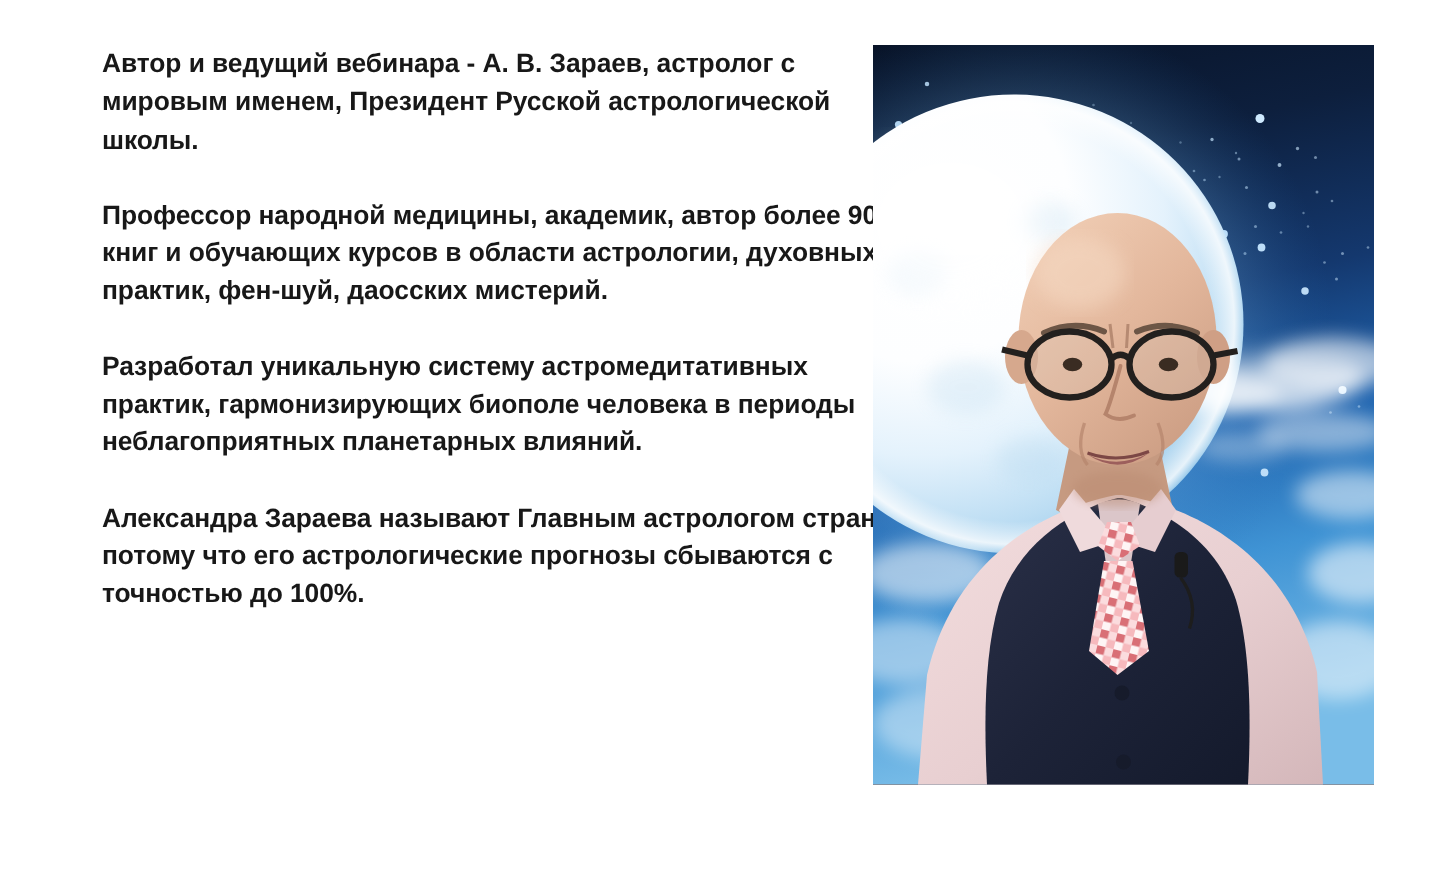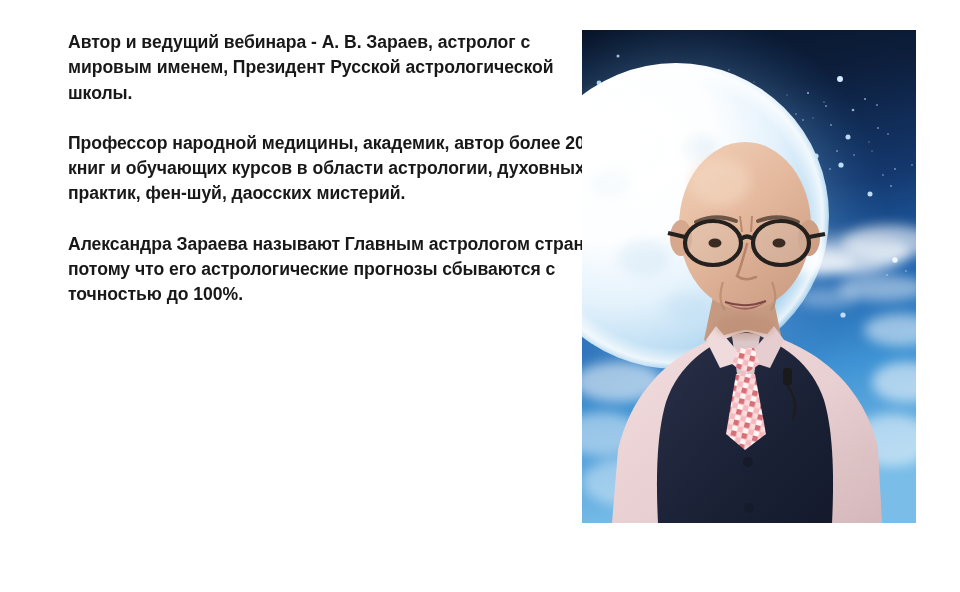--- a/index.html
+++ b/index.html
@@ -52,21 +52,22 @@
   }
   #photo-svg { display: block; width: 334px; height: 493px; }
 </style>
 </head>
 <body>
 
 <div id="slide">
 
   <div id="bio-text">
     <p class="para">Автор и ведущий вебинара - А. В. Зараев, астролог с мировым именем, Президент Русской астрологической школы.</p>
-    <p class="para">Профессор народной медицины, академик, автор более 20 книг и обучающих курсов в области астрологии, духовных практик, фен-шуй, даосских мистерий.</p>
+    <p class="para">Профессор народной медицины, академик, автор более 90 книг и обучающих курсов в области астрологии, духовных практик, фен-шуй, даосских мистерий.</p>
+    <p class="para">Разработал уникальную систему астромедитативных практик, гармонизирующих биополе человека в периоды неблагоприятных планетарных влияний.</p>
     <p class="para">Александра Зараева называют Главным астрологом страны, потому что его астрологические прогнозы сбываются с точностью до 100%.</p>
   </div>
 
   <div id="portrait-photo">
     <svg id="photo-svg" viewBox="0 0 334 493" xmlns="http://www.w3.org/2000/svg">
       <defs>
         <linearGradient id="skyGrad" x1="0" y1="0" x2="0.15" y2="1">
           <stop offset="0%" stop-color="#081327"></stop>
           <stop offset="20%" stop-color="#0d1f3d"></stop>
           <stop offset="42%" stop-color="#14386e"></stop>

